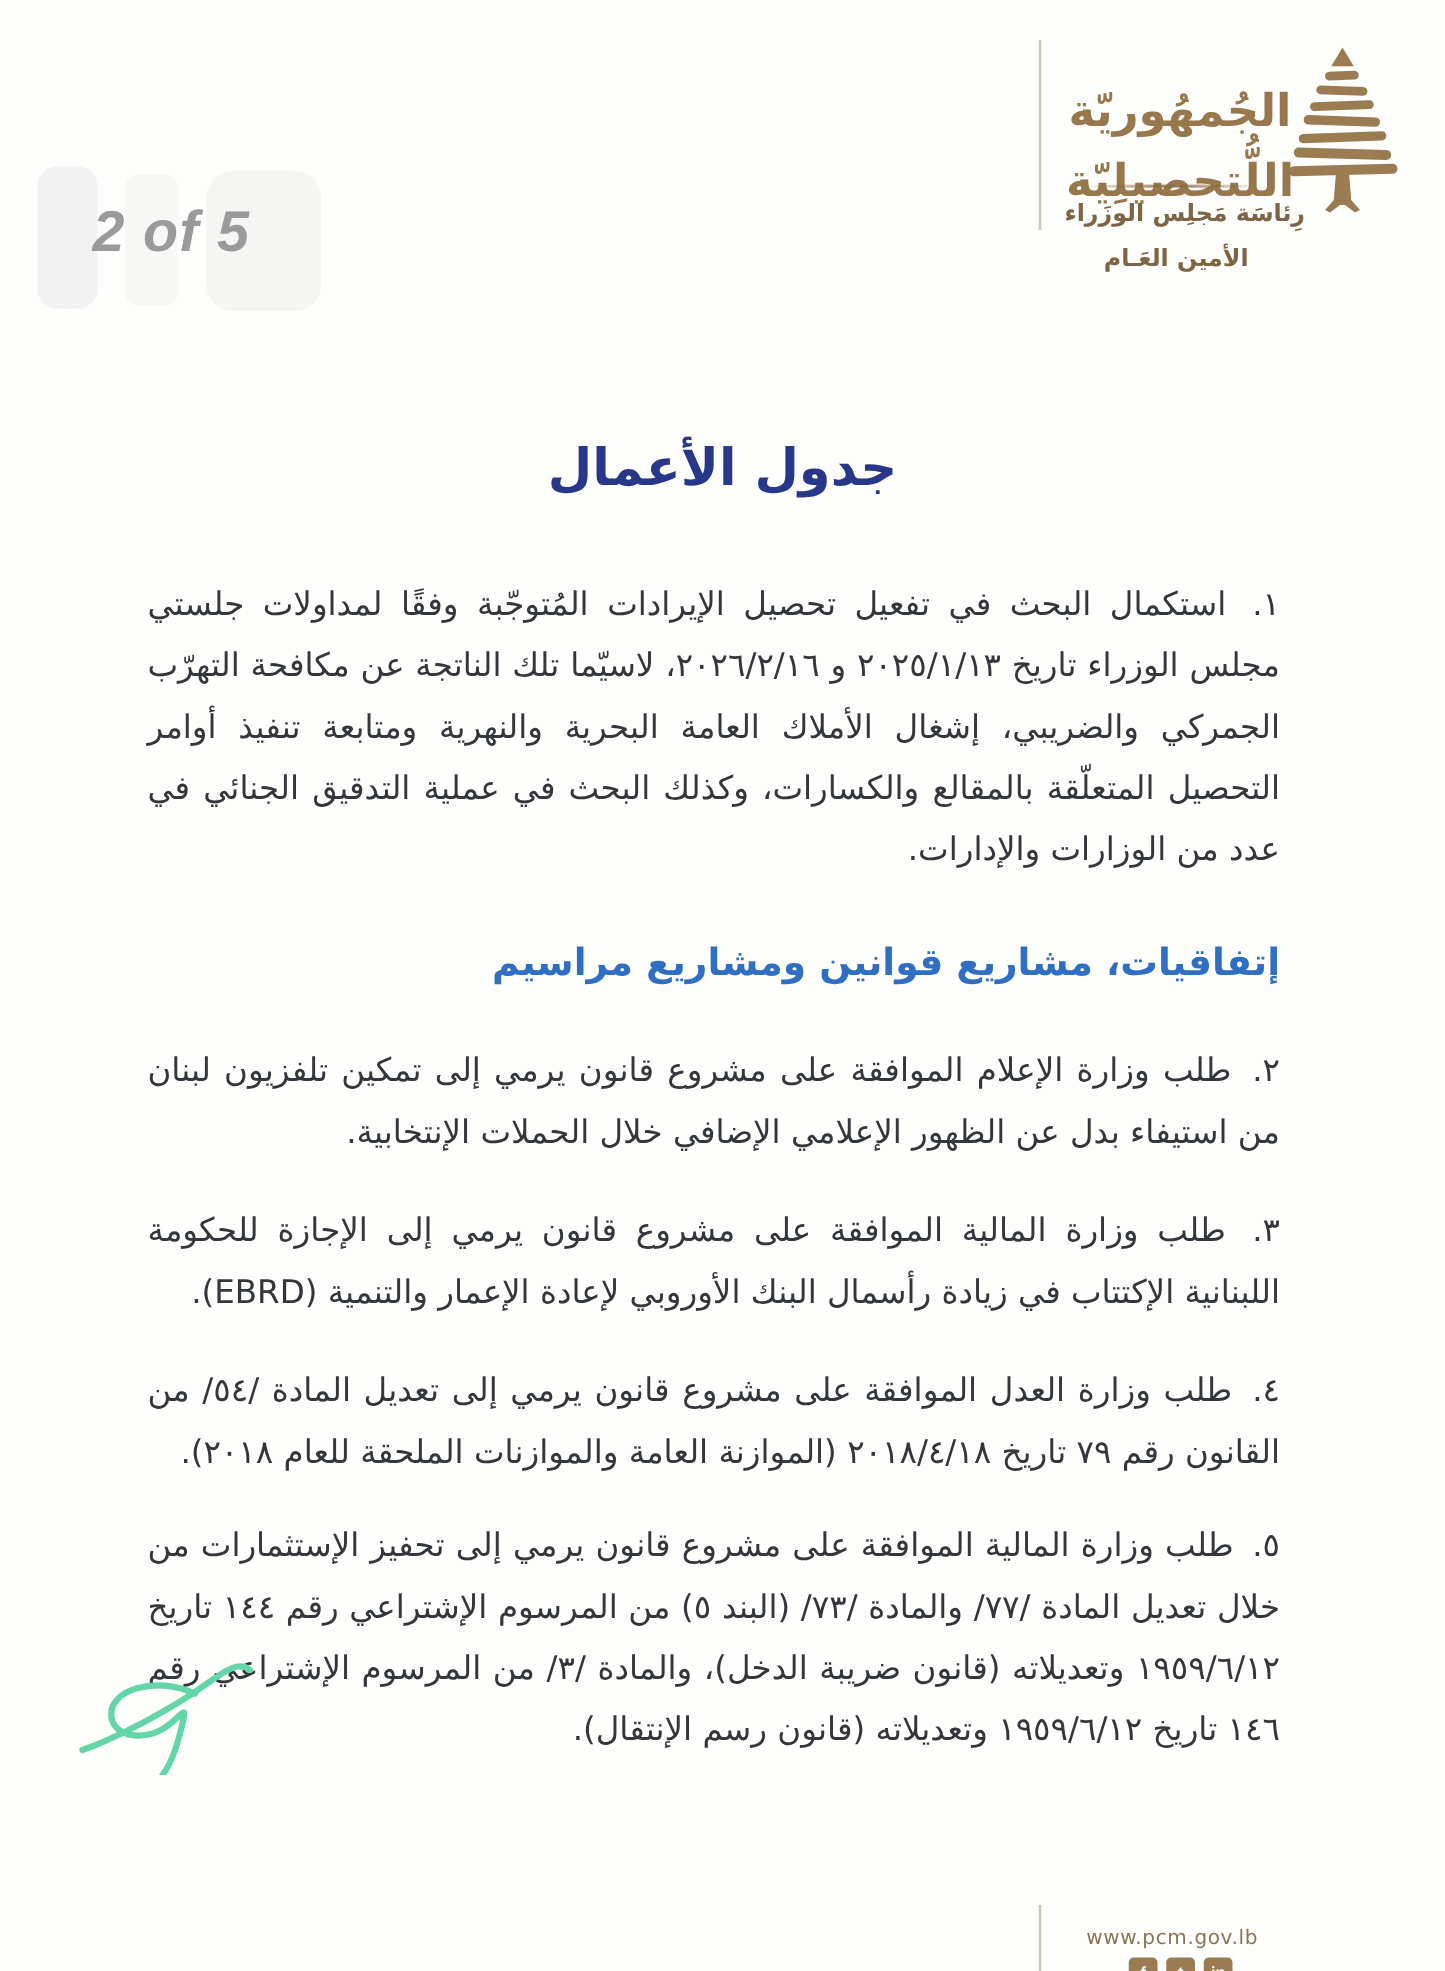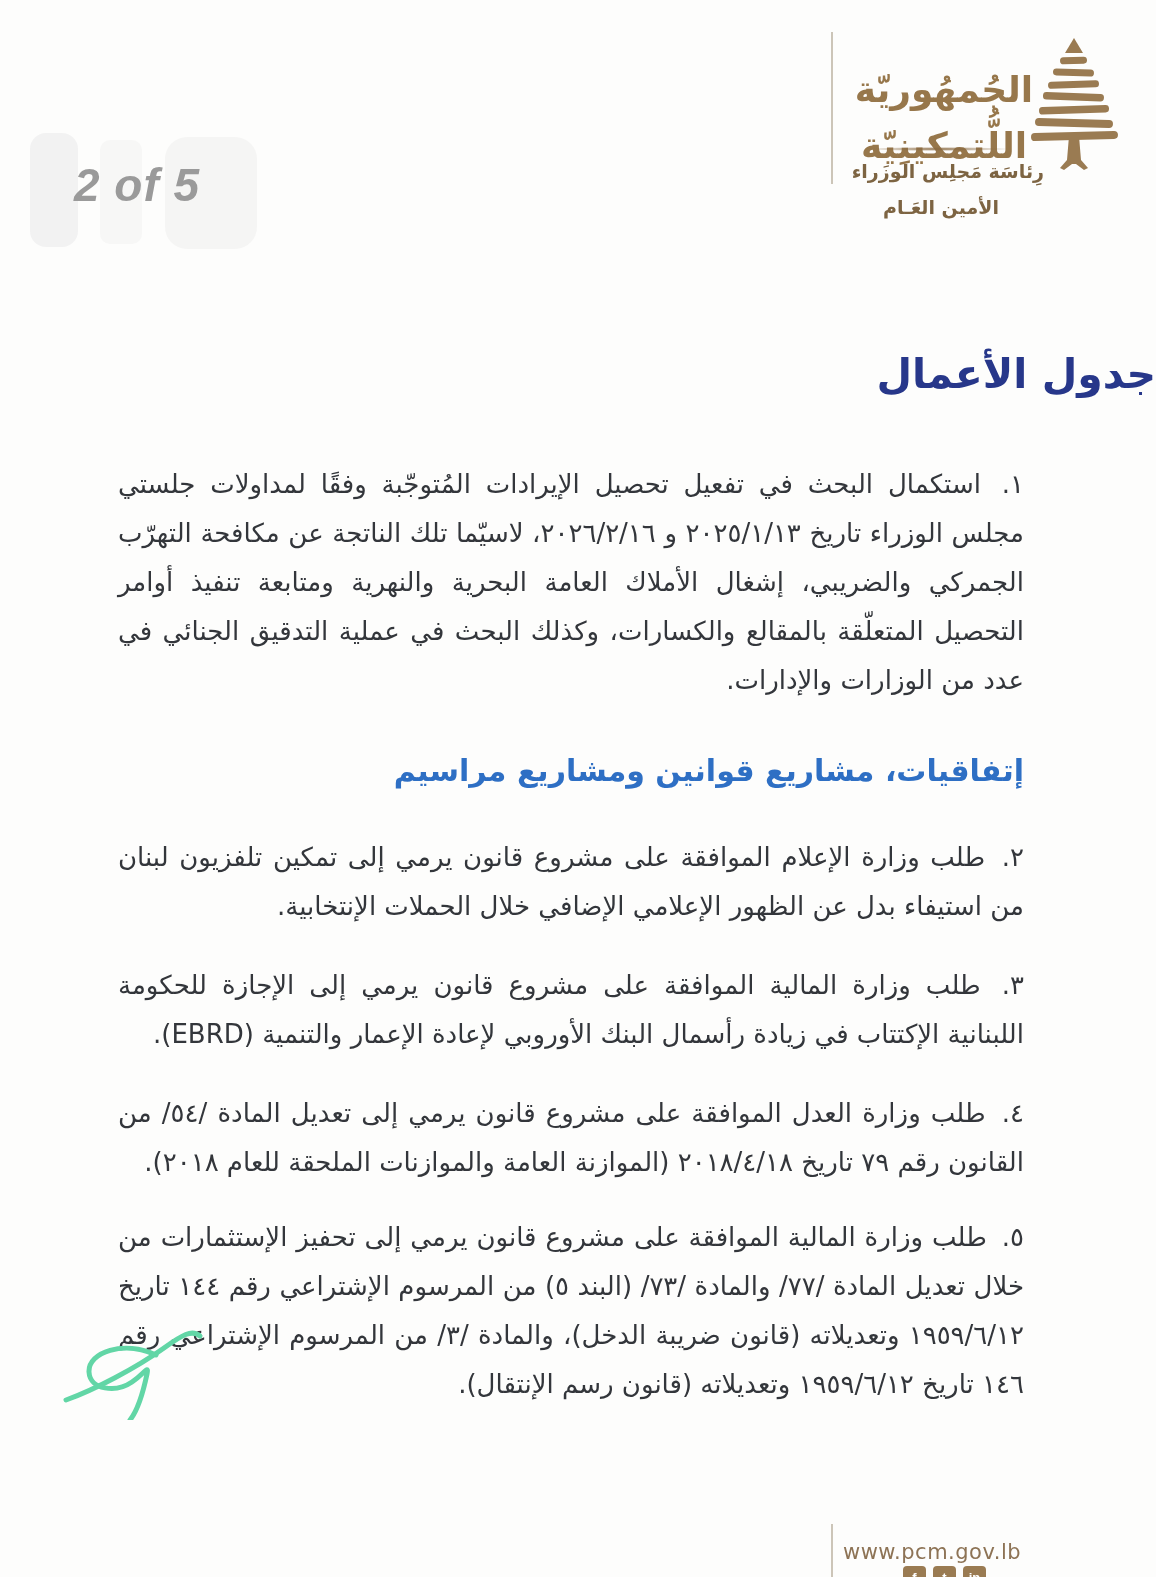--- a/index.html
+++ b/index.html
@@ -36,21 +36,21 @@
     font-size:19px;font-weight:700;color:#7d6442;direction:rtl;
   }
   .lh-role{
     position:absolute;left:838px;top:196px;width:206px;text-align:center;
     font-size:19px;font-weight:700;color:#7d6442;direction:rtl;
   }
   .cedar{position:absolute;left:1024px;top:36px;}
 
   
   .doc-title{
-    position:absolute;top:350px;left:0;width:1156px;text-align:right;
+    position:absolute;top:350px;left:0;width:1156px;text-align:center;
     font-size:41px;font-weight:700;color:#27378a;direction:rtl;
   }
   .content{
     position:absolute;top:460px;left:118px;width:906px;
     direction:rtl;text-align:justify;
     color:#33363b;font-size:26px;line-height:49px;
   }
   .content p{margin:0;}
   .content p .num{margin-left:6px;}
   .section-heading{
@@ -60,22 +60,22 @@
   #item3{margin-top:30px;}
   #item4{margin-top:30px;}
   #item5{margin-top:26px;}
 
   
   .signature{position:absolute;left:52px;top:1320px;}
 
   
   .footer-vline{position:absolute;left:831px;top:1524px;width:2px;height:53px;background:#ccc5b8;}
   .website{
-    position:absolute;left:843px;top:1540px;
-    font-size:21px;color:#8d7355;letter-spacing:.5px;
+    position:absolute;left:869px;top:1540px;
+    font-size:16px;color:#8d7355;letter-spacing:.5px;
     font-family:"DejaVu Sans",sans-serif;
   }
   .social{position:absolute;left:903px;top:1566px;display:flex;gap:7px;}
   .social .sicon{
     width:23px;height:23px;border-radius:4px;background:#9a7b52;color:#fff;
     font-size:13px;font-weight:700;display:flex;align-items:center;justify-content:center;
     font-family:"Liberation Sans",sans-serif;
   }
 </style>
 </head>
@@ -83,21 +83,21 @@
 
 <div class="ghost g1"></div>
 <div class="ghost g2"></div>
 <div class="ghost g3"></div>
 <div class="page-indicator">2 of 5</div>
 
 <div class="header-vline"></div>
 
 <div class="republic">
   <span>الجُمهُوريّة</span><br>
-  <span>اللُّتمكينِيّة</span>
+  <span>اللُّتحصيلِيّة</span>
 </div>
 <div class="lh-divider"></div>
 <div class="lh-org">رِئاسَة مَجلِس الوزَراء</div>
 <div class="lh-role">الأمين العَـام</div>
 
 <div class="cedar">
   <svg width="100" height="138" viewBox="0 0 100 138" aria-hidden="true">
     <g fill="#9a7b52">
       <path d="M50 2 L59 17 L41 17 Z"></path>
       <rect x="36" y="21" width="27" height="7" rx="3.5" transform="rotate(-2 50 24)"></rect>

